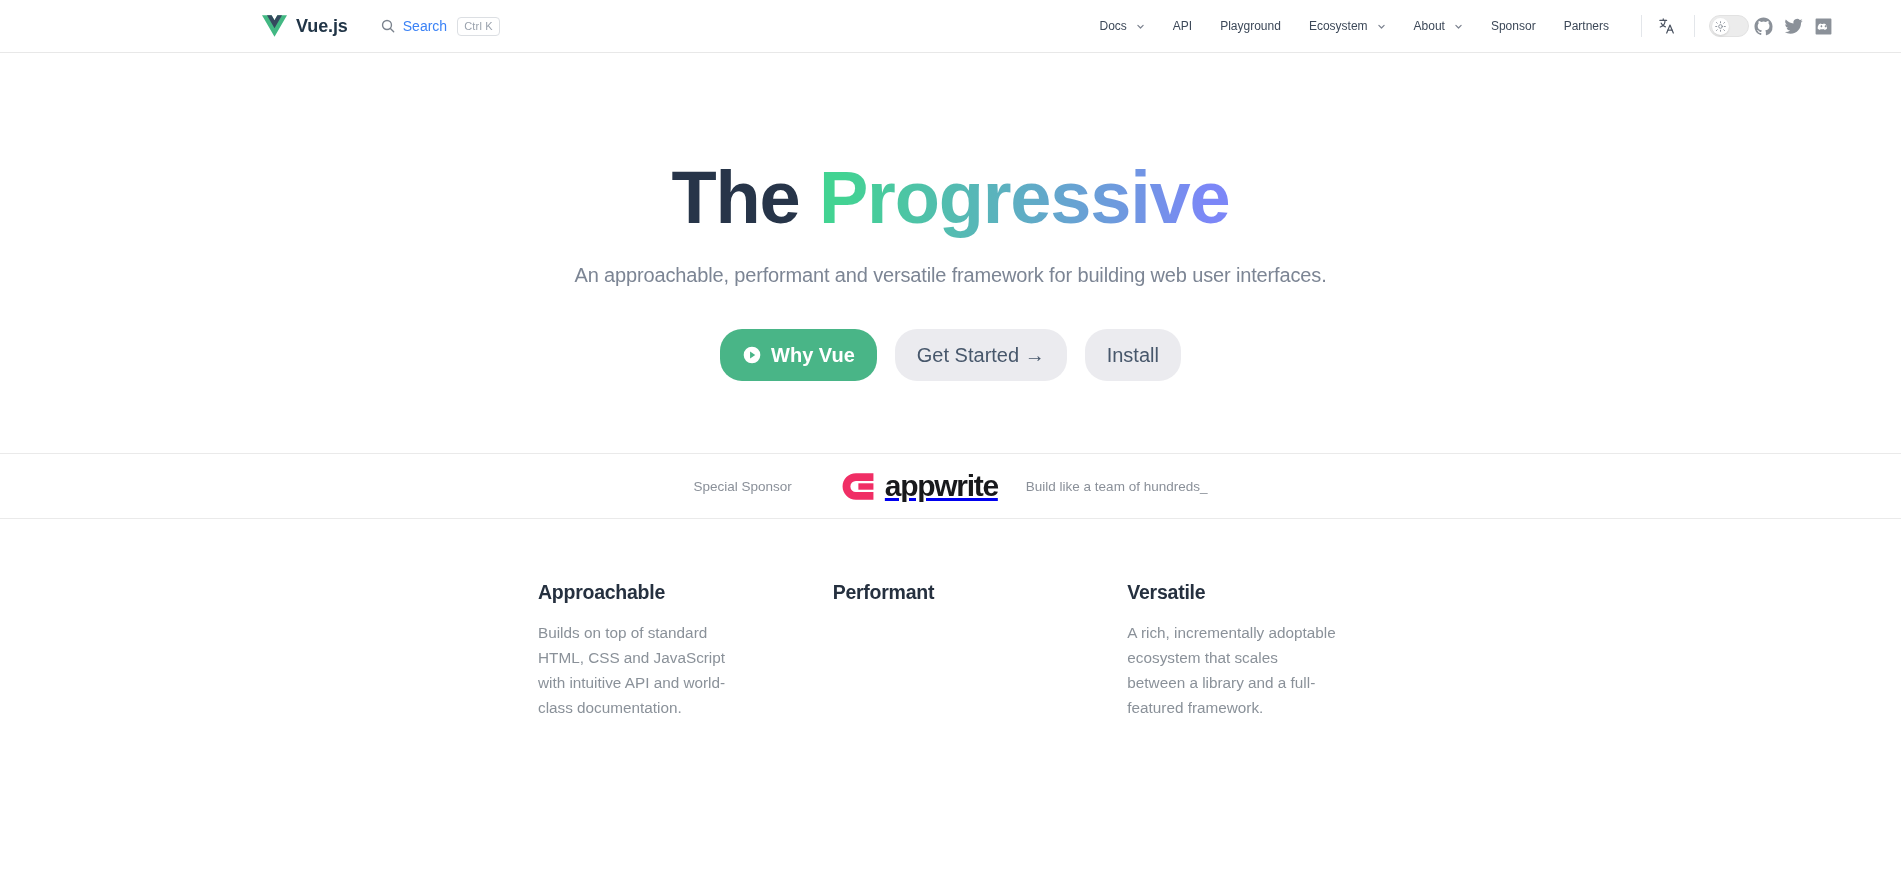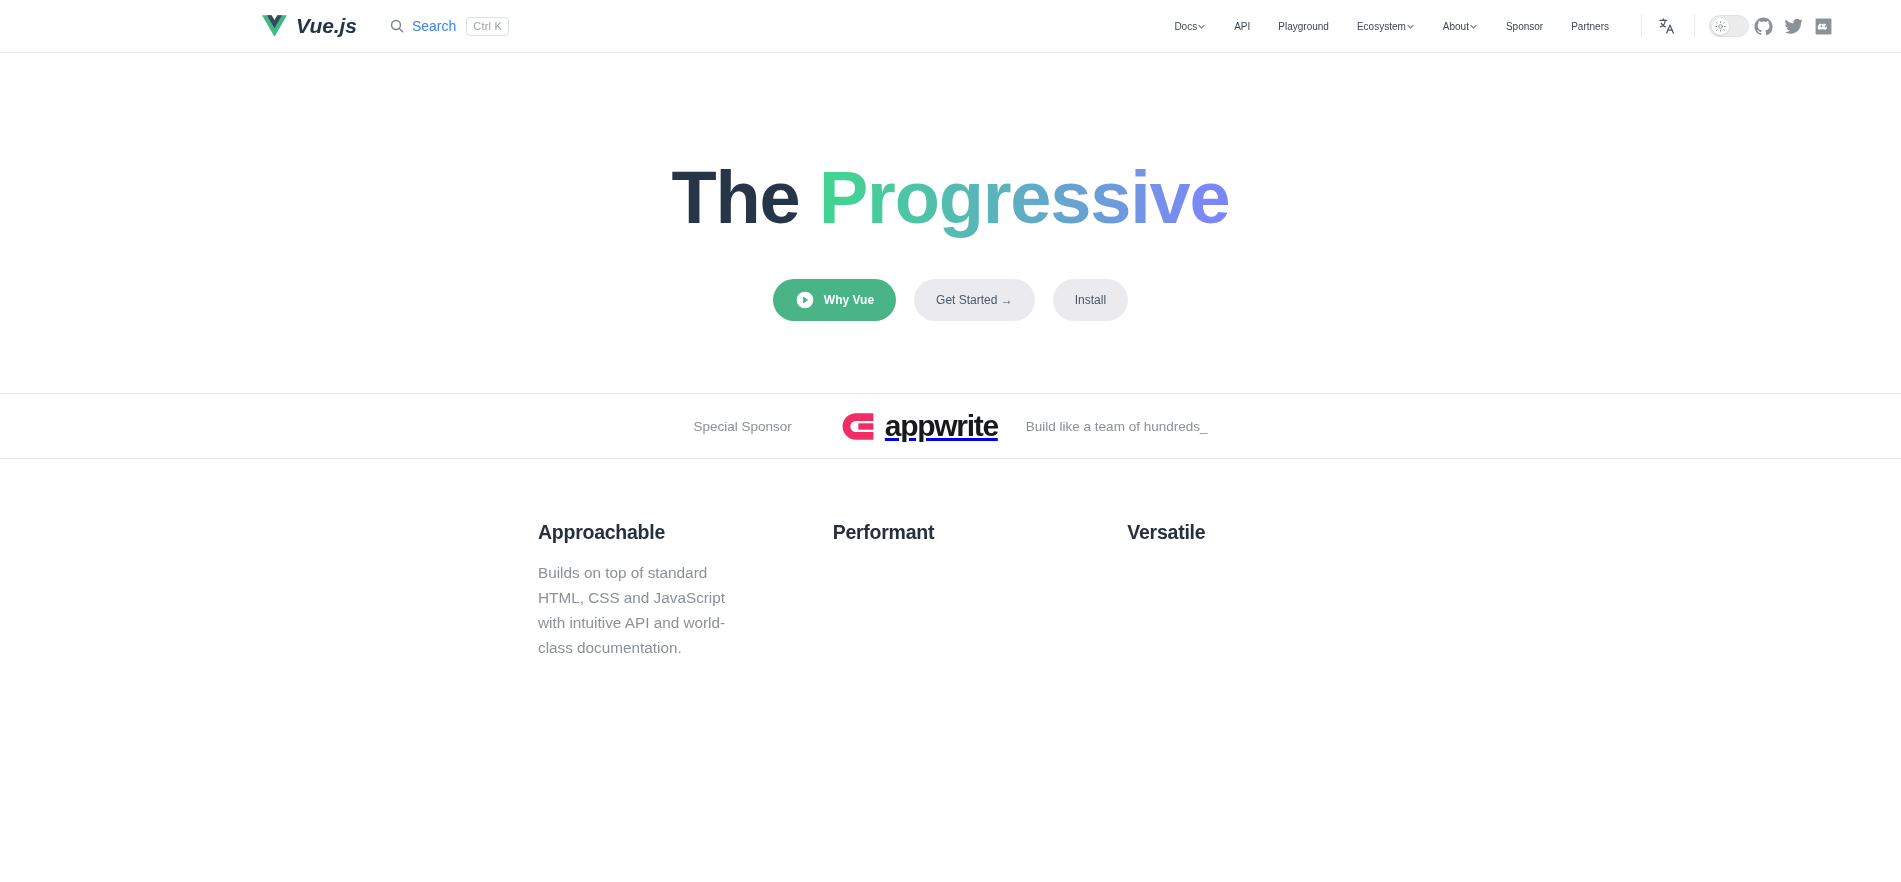--- a/index.html
+++ b/index.html
@@ -29,25 +29,24 @@
     margin-left: 262px;
   }
   .brand {
     display: flex;
     align-items: center;
     gap: 9px;
     text-decoration: none;
   }
   .vue-logo { width: 25px; height: 22px; display: block; }
   .brand-name {
-    font-size: 21px;
+    font-size: 18px;
     font-weight: 600;
     color: #213547;
     letter-spacing: -0.1px;
-    font-style: italic;
   }
   .search-box {
     display: flex;
     align-items: center;
     gap: 7px;
     margin-left: 32px;
     cursor: pointer;
   }
   .search-icon { width: 16px; height: 16px; display: block; }
   .search-label { font-size: 14px; color: #3b82f6; }
@@ -69,22 +68,22 @@
   .nav-right {
     display: flex;
     align-items: center;
     margin-left: auto;
     gap: 0;
   }
   .nav-links { display: flex; align-items: center; }
   .nav-link {
     display: inline-flex;
     align-items: center;
-    gap: 0;
-    font-size: 10px;
+    gap: 9px;
+    font-size: 12px;
     font-weight: 500;
     color: #3c4858;
     text-decoration: none;
     padding: 0 14px;
     line-height: 53px;
     white-space: nowrap;
   }
   .caret { width: 9px; height: 9px; display: block; opacity: .75; }
 
   .nav-sep {
@@ -160,25 +159,25 @@
     margin-top: 42px;
     display: flex;
     justify-content: center;
     gap: 18px;
   }
   .btn {
     display: inline-flex;
     align-items: center;
     justify-content: center;
     gap: 9px;
-    height: 42px;
+    height: 52px;
     padding: 0 22px;
     border: none;
     border-radius: 22px;
-    font-size: 12px;
+    font-size: 20px;
     font-weight: 600;
     font-family: "Liberation Sans", sans-serif;
     cursor: pointer;
     white-space: nowrap;
   }
   .btn-brand { background: #49b587; color: #ffffff; }
   .btn-alt { background: #ebebef; color: #47576b; font-weight: 500; }
   .play-icon { width: 20px; height: 20px; display: block; }
 
   
@@ -361,20 +360,21 @@
     </div>
   </div>
 </header>
 
 <section class="hero">
   <h1 class="hero-title">
     <span><span>The </span><span class="grad">Progressive</span></span>
     <br>
   </h1>
 
+  <p class="hero-tagline">An approachable, performant and versatile framework for building web user interfaces.</p>
 
   <div class="hero-actions">
     <button class="btn btn-brand">
       <span>
         <svg class="play-icon" viewBox="0 0 24 24">
           <circle cx="12" cy="12" r="10" fill="#ffffff"></circle>
           <path d="M9.7 7.8l6.2 4.2-6.2 4.2z" fill="#49b587"></path>
         </svg>
       </span>
       <span>Why Vue</span>
@@ -409,14 +409,15 @@
 <section class="features">
   <div class="feature">
     <h3 class="feature-title">Approachable</h3>
     <p class="feature-desc">Builds on top of standard HTML, CSS and JavaScript with intuitive API and world-class documentation.</p>
   </div>
   <div class="feature">
     <h3 class="feature-title">Performant</h3>
   </div>
   <div class="feature">
     <h3 class="feature-title">Versatile</h3>
+    <p class="feature-desc">A rich, incrementally adoptable ecosystem that scales between a library and a full-featured framework.</p>
   </div>
 </section>
 
 </body></html>

